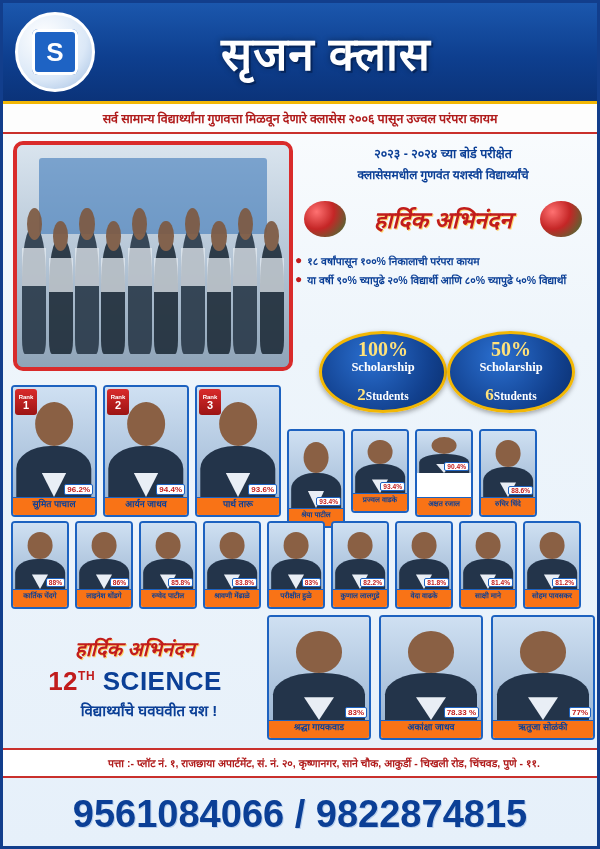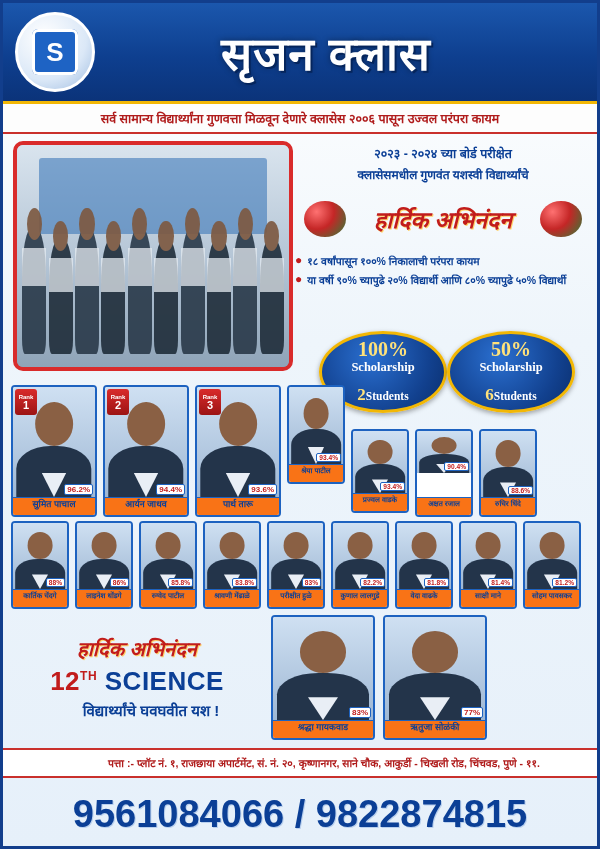--- a/index.html
+++ b/index.html
@@ -40,21 +40,21 @@
     flex:1;text-align:center;color:#ffffff;
     font-size:46px;font-weight:bold;letter-spacing:1px;
     text-shadow:2px 2px 0 #05255c, 0 0 6px rgba(0,0,0,.4);
     padding-right:40px;
   }
   
   .tagline{
     position:absolute;top:101px;left:0;right:0;height:28px;
     background:#fdfdfd;border-bottom:2px solid #c9302c;
     display:flex;align-items:center;justify-content:center;
-    color:#b01c1c;font-size:12.5px;font-weight:bold;text-align:center;
+    color:#b01c1c;font-size:12.5px;font-weight:bold;text-align:center;font-family:Liberation Serif, serif;
   }
   
   .group-photo{
     position:absolute;left:10px;top:138px;width:272px;height:222px;
     border:4px solid #d92b2b;border-radius:10px;overflow:hidden;
     background:linear-gradient(180deg,#b9c9d8 0%,#7e93ab 100%);
   }
   .gp-wall{position:absolute;inset:0;background:linear-gradient(180deg,#d9e4ee 0%,#b2c3d4 55%,#8fa4b8 100%);}
   .gp-banner{position:absolute;left:8%;top:6%;width:84%;height:34%;background:#2f6fb5;opacity:.55;border-radius:3px;}
   .gp-row{position:absolute;bottom:6%;left:2%;right:2%;height:66%;display:flex;align-items:flex-end;justify-content:space-between;}
@@ -270,21 +270,21 @@
         <div class="collar"></div>
         <div class="rank-badge">
           <span>Rank</span>
           <b>3</b>
         </div>
         <div class="pct-badge">93.6%</div>
       </div>
       <div class="name">पार्थ तारू</div>
     </div>
 
-    <div class="card small-card" style="height:99px;">
+    <div class="card small-card" style="margin-top:44px;height:99px;">
       <div class="photo">
         <div class="head"></div>
         <div class="body"></div>
         <div class="collar"></div>
         <div class="pct-badge tiny">93.4%</div>
       </div>
       <div class="name small">श्रेया पाटील</div>
     </div>
 
     <div class="card small-card" style="margin-top:44px;height:84px;">
@@ -422,20 +422,29 @@
           <div class="collar"></div>
           <div class="pct-badge">83%</div>
         </div>
         <div class="name">श्रद्धा गायकवाड</div>
       </div>
       <div class="card big-card2">
         <div class="photo">
           <div class="head"></div>
           <div class="body"></div>
           <div class="collar"></div>
+          <div class="pct-badge">78.33 %</div>
+        </div>
+        <div class="name">अकांक्षा जाधव</div>
+      </div>
+      <div class="card big-card2">
+        <div class="photo">
+          <div class="head"></div>
+          <div class="body"></div>
+          <div class="collar"></div>
           <div class="pct-badge">77%</div>
         </div>
         <div class="name">ऋतुजा सोळंकी</div>
       </div>
     </div>
   </div>
 
   <div class="address">पत्ता :- प्लॉट नं. १, राजछाया अपार्टमेंट, सं. नं. २०, कृष्णानगर, साने चौक, आकुर्डी - चिखली रोड, चिंचवड, पुणे - ११.</div>
 
   <div class="phone">9561084066 / 9822874815</div>

